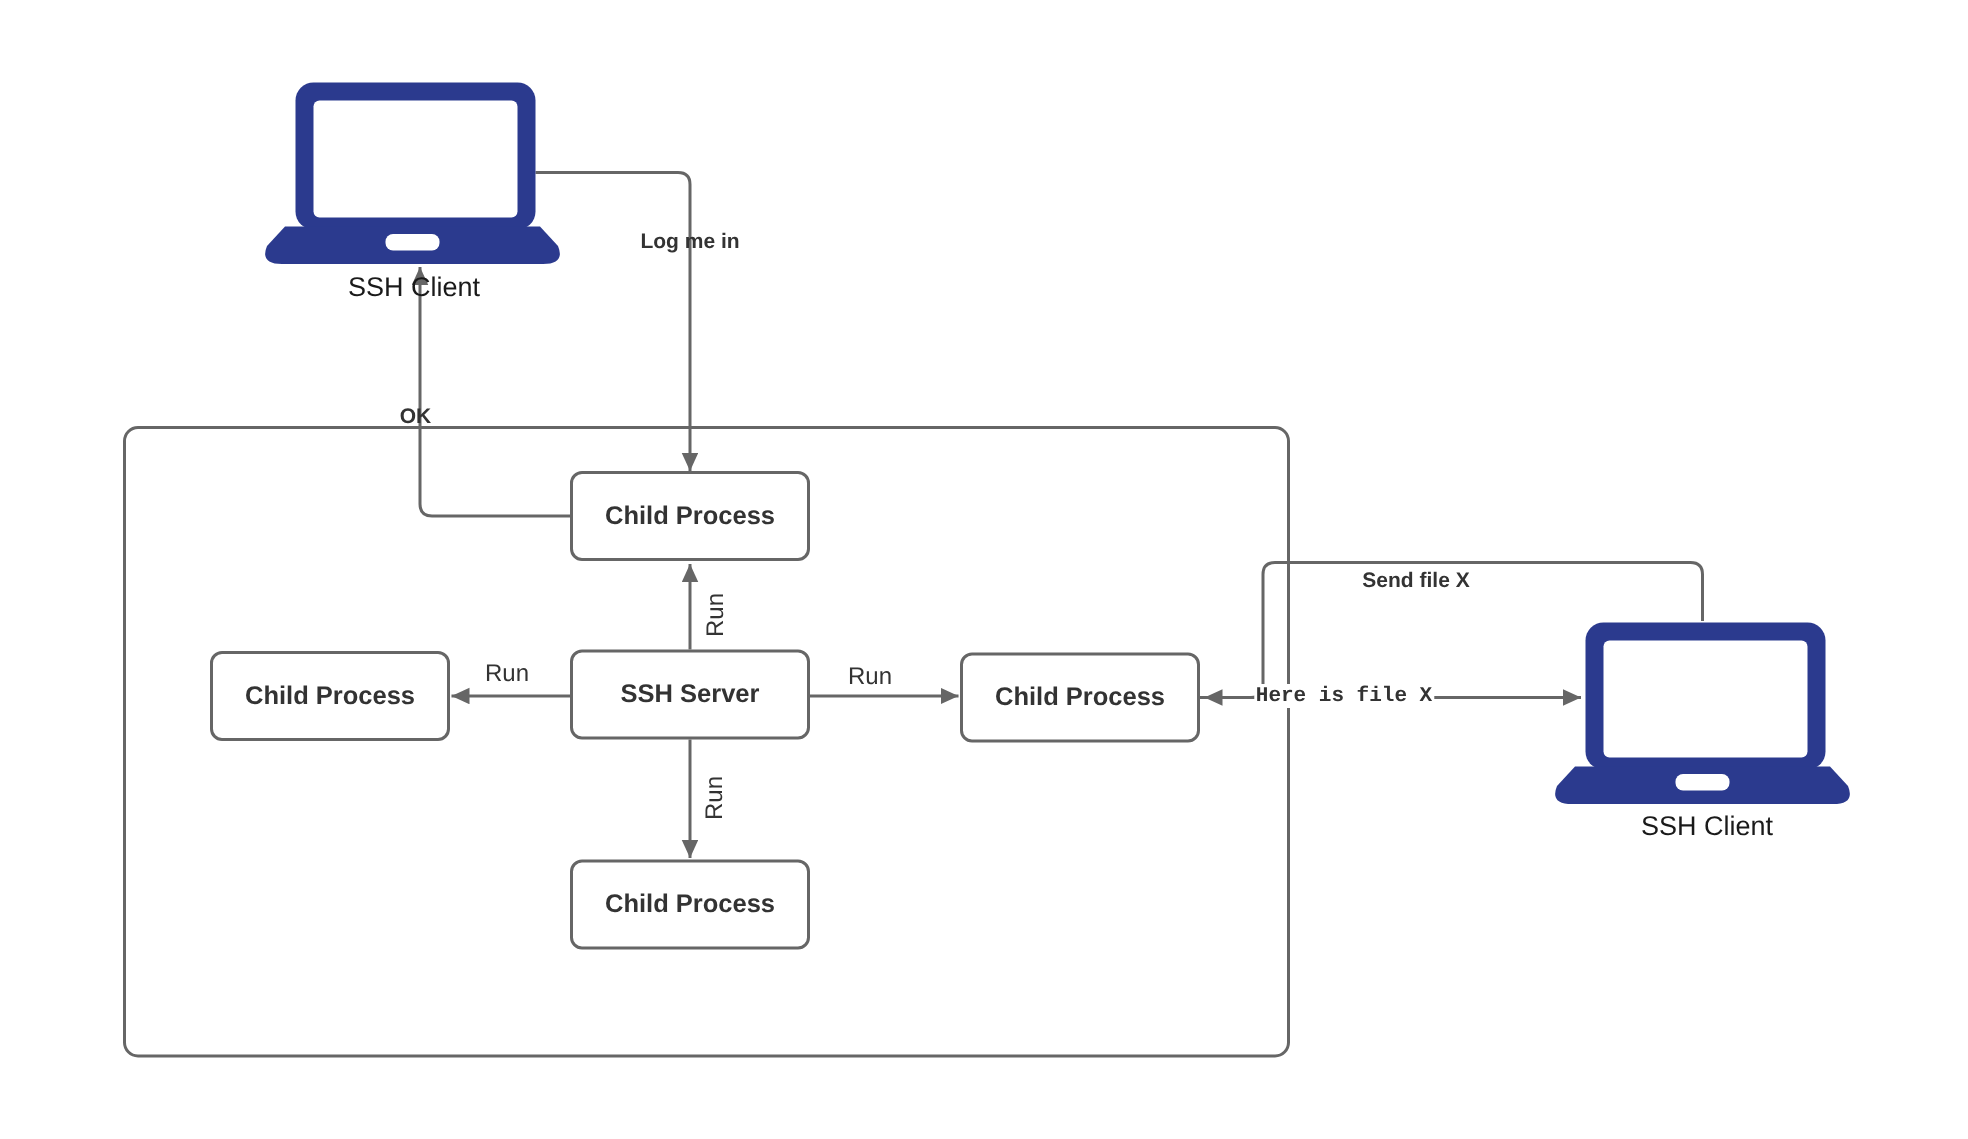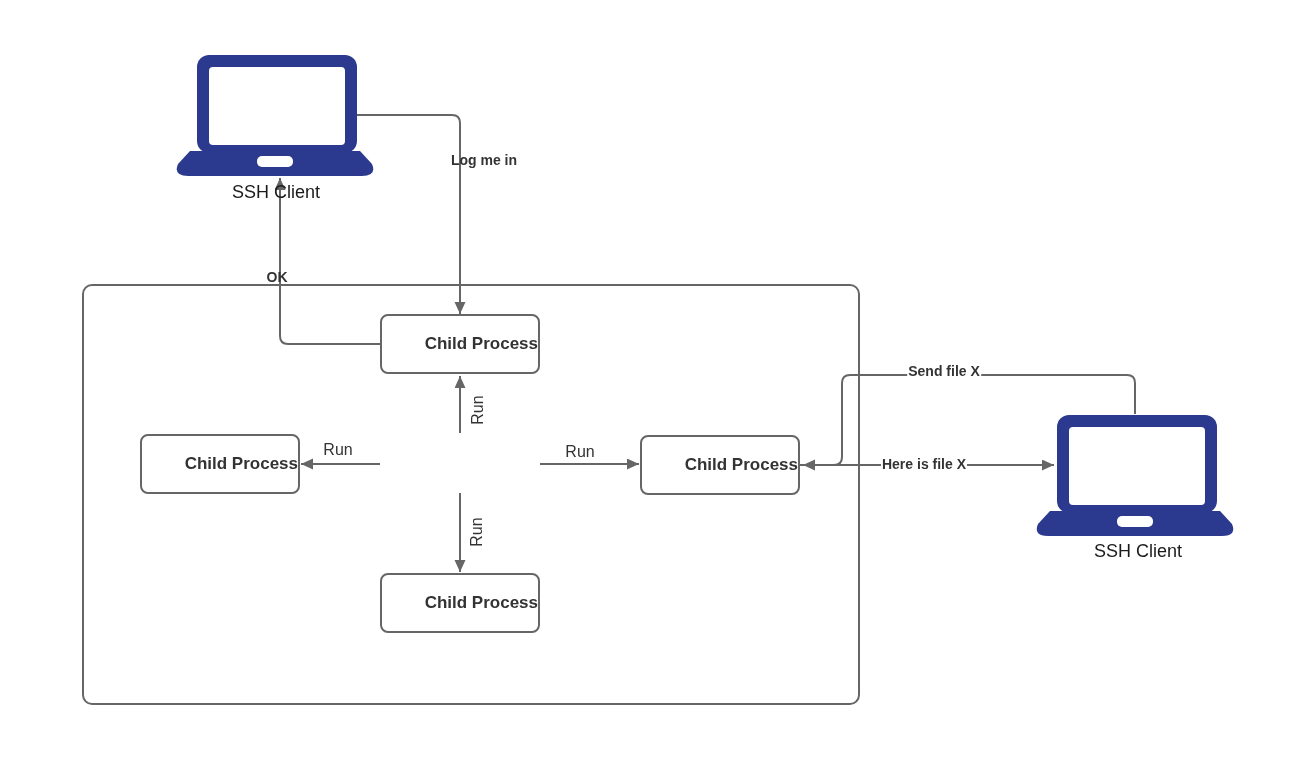--- a/index.html
+++ b/index.html
@@ -35,21 +35,21 @@
   }
   .node {
     position: absolute;
     width: 156px;
     height: 56px;
     background: #ffffff;
     border: 2px solid #666666;
     border-radius: 8px;
     display: flex;
     align-items: center;
-    justify-content: flex-end;
+    justify-content: center;
     font-size: 17px;
     font-weight: bold;
     color: #333333;
     z-index: 3;
   }
   .node-child-top    { left: 380px; top: 314px; }
   .node-child-left   { left: 140px; top: 434px; }
   .node-server       { left: 380px; top: 433px; }
   .node-child-right  { left: 640px; top: 435px; }
   .node-child-bottom { left: 573px; }
@@ -77,28 +77,28 @@
   }
   .client-label {
     position: absolute;
     transform: translate(-50%, -50%);
     font-size: 18px;
     font-weight: normal;
     color: #1a1a1a;
     white-space: nowrap;
     z-index: 2;
   }
-  .lbl-log-me-in    { left: 460px; top: 160px; margin-left: 24px; }
+  .lbl-log-me-in    { left: 460px; top: 160px; }
   .lbl-ok           { left: 277px; top: 277px; }
   .lbl-run-up       { left: 478px; top: 410px; }
   .lbl-run-down     { left: 477px; top: 532px; }
   .lbl-run-left     { left: 338px; top: 450px; }
   .lbl-run-right    { left: 580px; top: 452px; }
-  .lbl-send-file    { left: 944px; top: 371px; }
-  .lbl-here-file    { left: 924px; top: 464px; }
+  .lbl-send-file    { left: 944px; top: 386px; }
+  .lbl-here-file    { left: 896px; top: 464px; font-family: Liberation Mono, monospace; }
   .lbl-client-top   { left: 276px; top: 192px; }
   .lbl-client-right { left: 1138px; top: 551px; }
 </style>
 </head>
 <body>
 
 <div class="canvas">
 
   <div class="boundary"></div>
 
@@ -139,20 +139,23 @@
       <rect x="1117" y="516" width="36" height="11" rx="5" fill="#ffffff"></rect>
     </g>
   </svg>
 
   <div class="node node-child-top">
     <span>Child Process</span>
   </div>
   <div class="node node-child-left">
     <span>Child Process</span>
   </div>
+  <div class="node node-server">
+    <span>SSH Server</span>
+  </div>
   <div class="node node-child-right">
     <span>Child Process</span>
   </div>
   <div class="node node-child-bottom">
     <span>Child Process</span>
   </div>
 
   <div class="edge-label lbl-log-me-in">Log me in</div>
   <div class="edge-label lbl-ok">OK</div>
   <div class="edge-label plain vertical lbl-run-up">Run</div>

